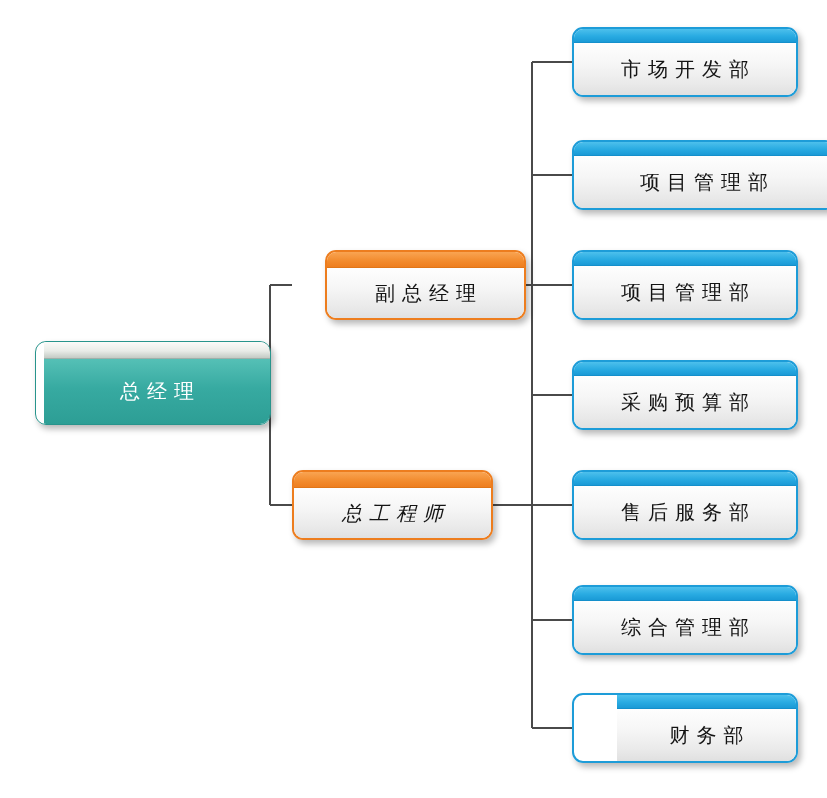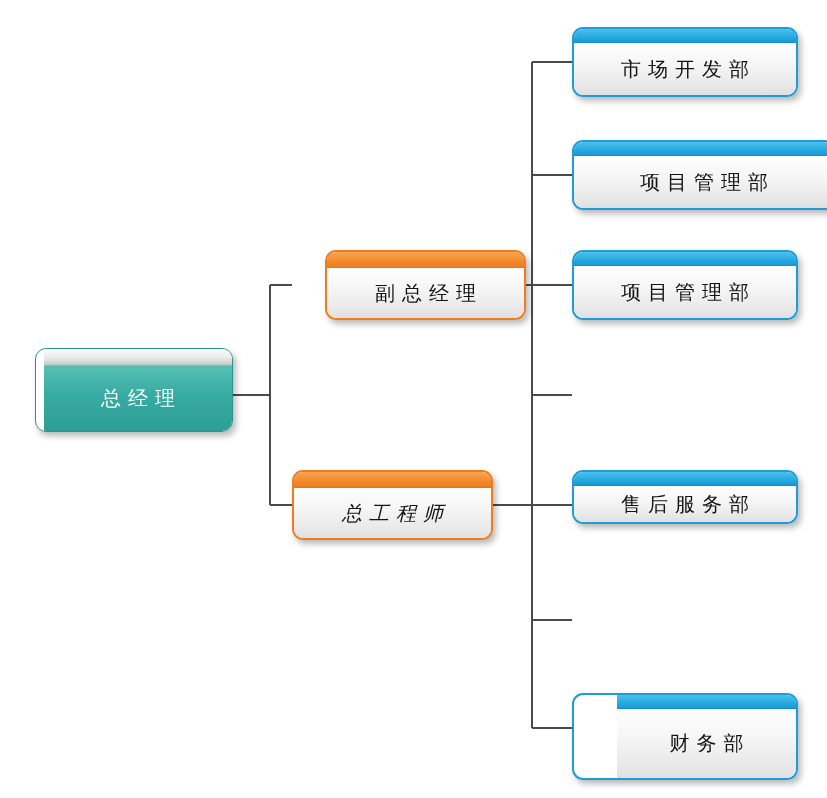--- a/index.html
+++ b/index.html
@@ -102,21 +102,21 @@
       <path d="M532 62 V728"></path>
 
       <path d="M532 62 H572"></path>
       <path d="M532 175 H572"></path>
       <path d="M532 395 H572"></path>
       <path d="M532 620 H572"></path>
       <path d="M532 728 H572"></path>
     </g>
   </svg>
 
-  <div class="node teal" style="left:35px; top:348px; width:198px; height:84px;padding-left:8px;">
+  <div class="node teal" style="left:35px; top:341px; width:236px; height:84px;padding-left:8px;">
     <div class="strip"></div>
     <div class="label">总经理</div>
   </div>
 
   <div class="node orange" style="left:292px; top:250px; width:201px; height:70px;margin-left:33px;">
     <div class="strip"></div>
     <div class="label">副总经理</div>
   </div>
 
   <div class="node orange" style="left:292px; top:470px; width:201px; height:70px;font-style:italic;">
@@ -132,25 +132,33 @@
   <div class="node blue" style="left:572px; top:140px; width:264px; height:70px;">
     <div class="strip"></div>
     <div class="label">项目管理部</div>
   </div>
 
   <div class="node blue" style="left:572px; top:250px; width:226px; height:70px;">
     <div class="strip"></div>
     <div class="label">项目管理部</div>
   </div>
 
+  <div class="node blue" style="left:572px; top:360px; width:226px; height:70px;">
+    <div class="strip"></div>
+    <div class="label">采购预算部</div>
+  </div>
 
-  <div class="node blue" style="left:572px; top:470px; width:226px; height:54px;">
+  <div class="node blue" style="left:572px; top:470px; width:226px; height:70px;">
     <div class="strip"></div>
     <div class="label">售后服务部</div>
   </div>
 
+  <div class="node blue" style="left:572px; top:585px; width:226px; height:70px;">
+    <div class="strip"></div>
+    <div class="label">综合管理部</div>
+  </div>
 
-  <div class="node blue" style="left:572px; top:693px; width:226px; height:87px;padding-left:43px;">
+  <div class="node blue" style="left:572px; top:693px; width:226px; height:70px;padding-left:43px;">
     <div class="strip"></div>
     <div class="label">财务部</div>
   </div>
 
 </div>
 
 </body></html>

